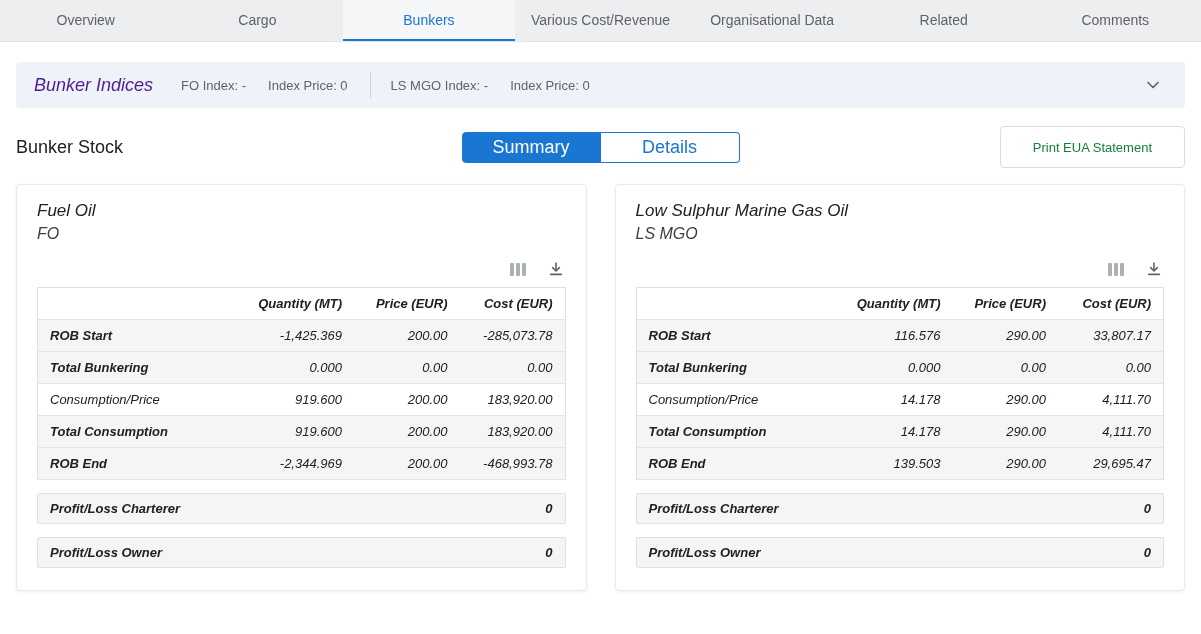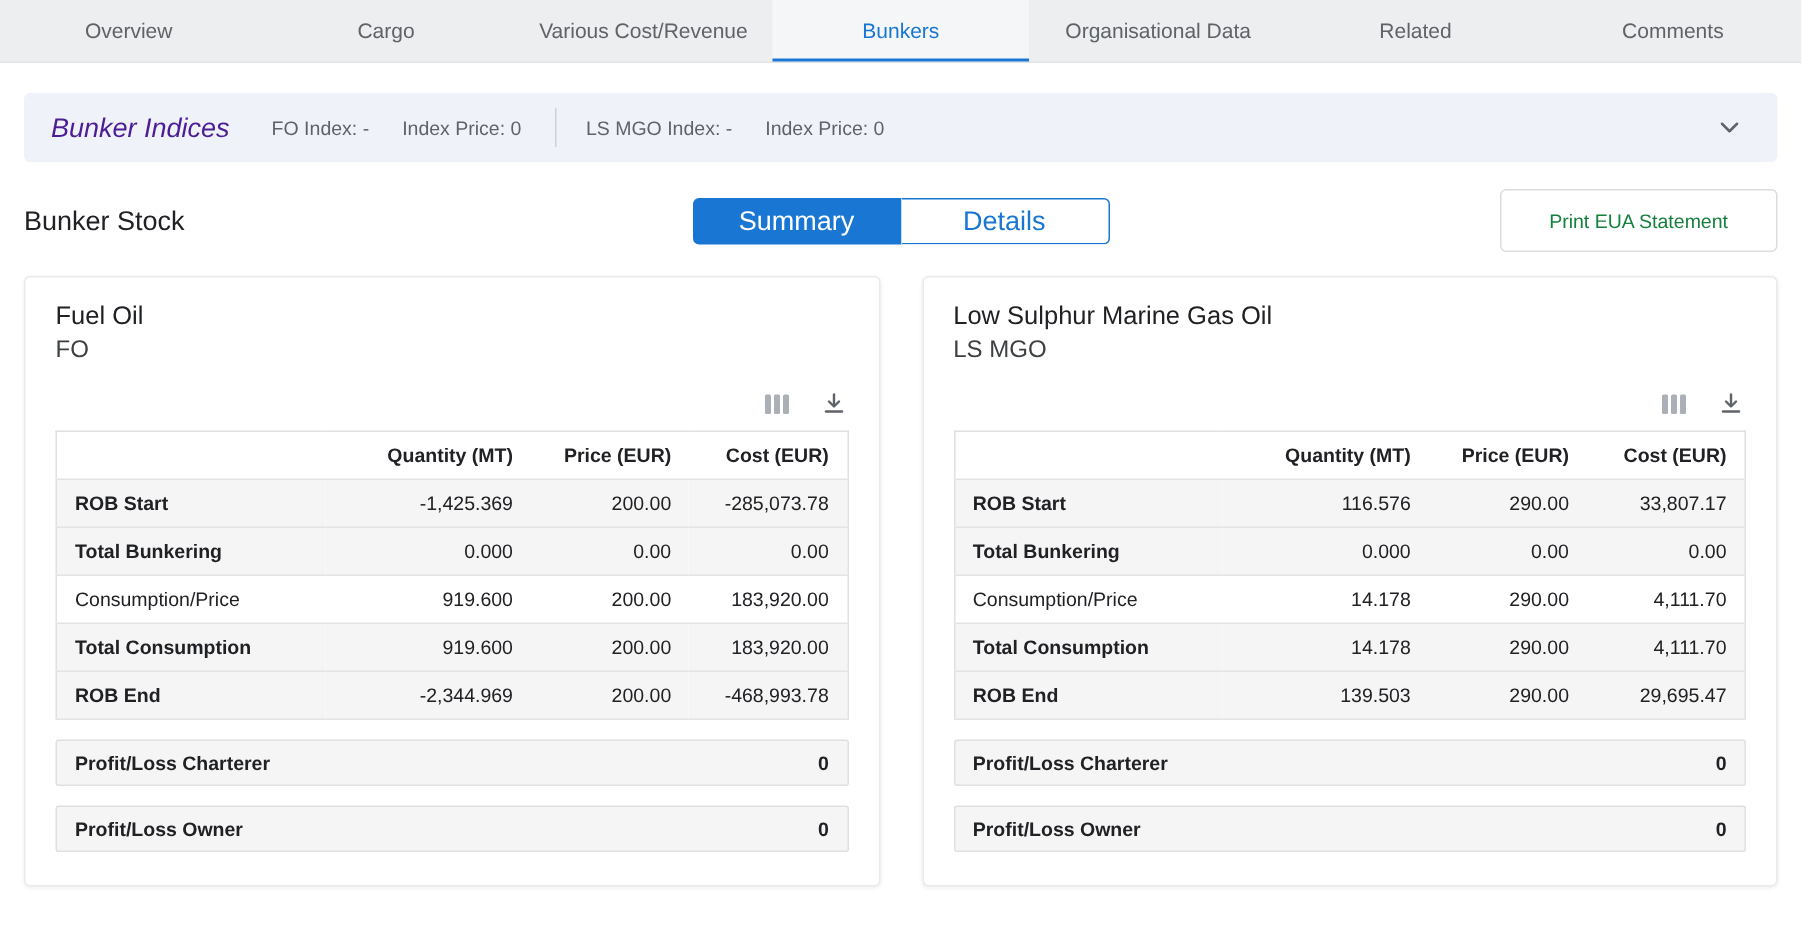--- a/index.html
+++ b/index.html
@@ -83,20 +83,21 @@
     border: 1px solid #dadce0;
     border-radius: 4px;
     cursor: pointer;
   }
 
   
   .cards {
     display: flex;
     gap: 28px;
     padding: 20px 16px 16px 16px;
+    font-style: italic;
   }
   .card {
     flex: 1;
     background: #ffffff;
     border: 1px solid #e8eaec;
     border-radius: 4px;
     box-shadow: 0 1px 3px rgba(0,0,0,0.07);
     padding: 16px 20px 22px 20px;
   }
   .card-title { font-size: 17px; color: #202124; }
@@ -148,22 +149,22 @@
   }
   .pl-box .pl-label { font-weight: bold; }
   .pl-box .pl-value { font-weight: bold; }
 </style>
 </head>
 <body>
 
 <nav class="tabbar">
   <div class="tab">Overview</div>
   <div class="tab">Cargo</div>
+  <div class="tab active">Bunkers</div>
   <div class="tab">Various Cost/Revenue</div>
-  <div class="tab active">Bunkers</div>
   <div class="tab">Organisational Data</div>
   <div class="tab">Related</div>
   <div class="tab">Comments</div>
 </nav>
 
 <section class="indices-bar">
   <span class="indices-title">Bunker Indices</span>
   <span class="index-label">FO Index: -</span>
   <span class="index-label">Index Price: 0</span>
   <span class="indices-divider"></span>

